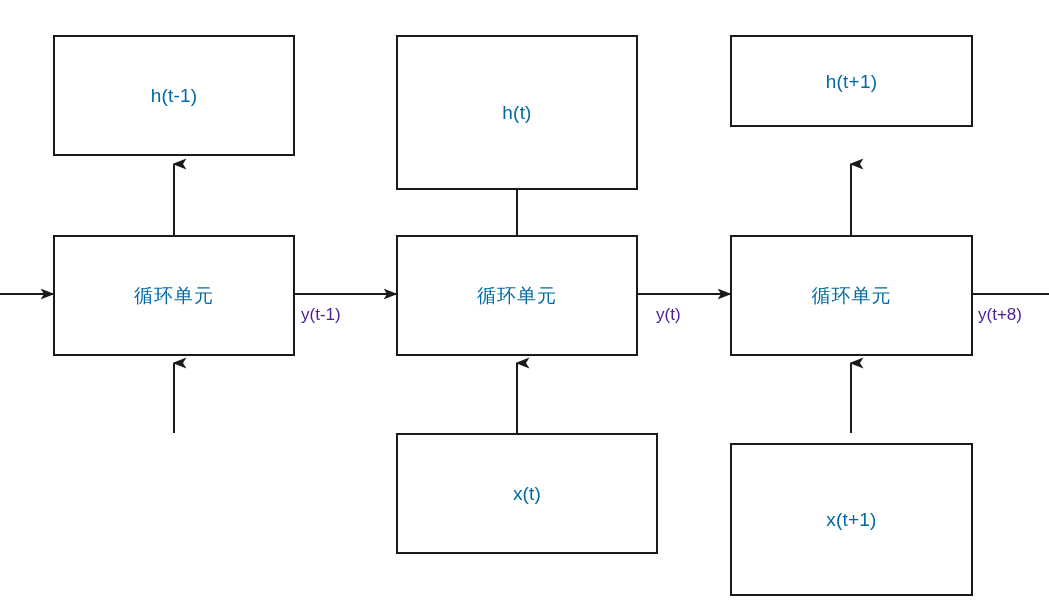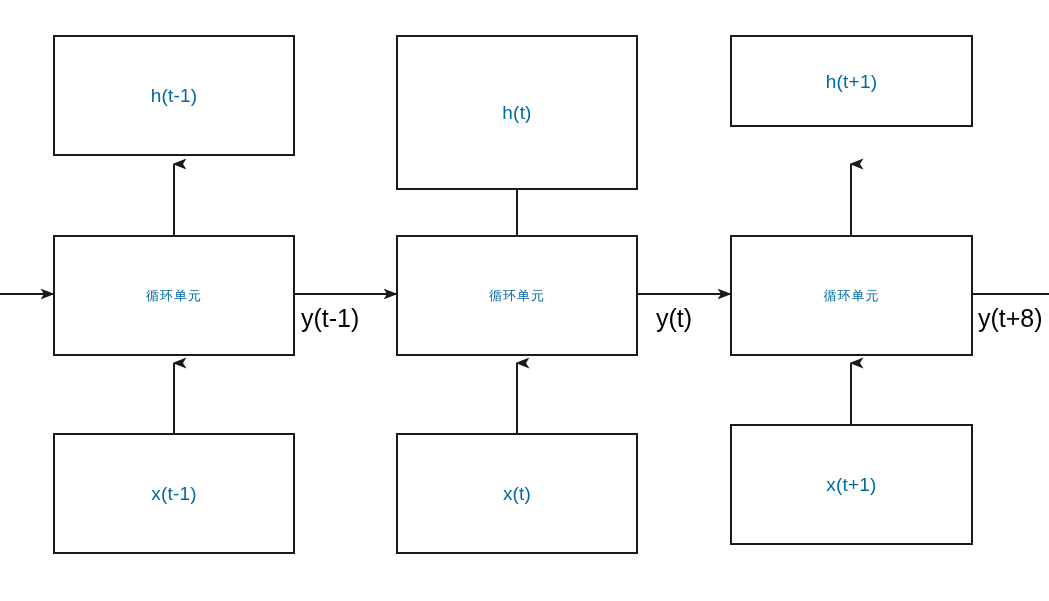--- a/index.html
+++ b/index.html
@@ -33,27 +33,27 @@
   }
   .node-label {
     font-size: 19px;
     color: #0369a1;
     line-height: 1;
     letter-spacing: 0.2px;
     white-space: nowrap;
   }
   .node-label.cjk {
     font-family: "DejaVu Sans", "Liberation Sans", sans-serif;
-    font-size: 13px;
+    font-size: 19px;
     letter-spacing: 1px;
   }
   .edge-label {
     position: absolute;
-    font-size: 25px;
-    color: #000000;
+    font-size: 17px;
+    color: #4c1d95;
     line-height: 1;
     white-space: nowrap;
   }
 </style>
 </head>
 <body>
 
 <div id="canvas">
 
   <svg class="layer" viewBox="0 0 1049 601" xmlns="http://www.w3.org/2000/svg">
@@ -100,27 +100,24 @@
   <div class="node-box" style="left:53px;  top:235px; width:242px; height:121px;">
     <span class="node-label cjk">循环单元</span>
   </div>
   <div class="node-box" style="left:396px; top:235px; width:242px; height:121px;">
     <span class="node-label cjk">循环单元</span>
   </div>
   <div class="node-box" style="left:730px; top:235px; width:243px; height:121px;">
     <span class="node-label cjk">循环单元</span>
   </div>
 
-  <div class="node-box" style="left:53px;  top:433px; width:242px; height:121px;">
-    <span class="node-label">x(t-1)</span>
-  </div>
-  <div class="node-box" style="left:396px; top:433px; width:242px; height:121px;">
+  <div class="node-box" style="left:396px; top:433px; width:262px; height:121px;">
     <span class="node-label">x(t)</span>
   </div>
-  <div class="node-box" style="left:730px; top:424px; width:243px; height:121px;">
+  <div class="node-box" style="left:730px; top:443px; width:243px; height:153px;">
     <span class="node-label">x(t+1)</span>
   </div>
 
   <span class="edge-label" style="left:301px; top:306px;">y(t-1)</span>
   <span class="edge-label" style="left:656px; top:306px;">y(t)</span>
   <span class="edge-label" style="left:978px; top:306px;">y(t+8)</span>
 
 </div>
 
 </body></html>

